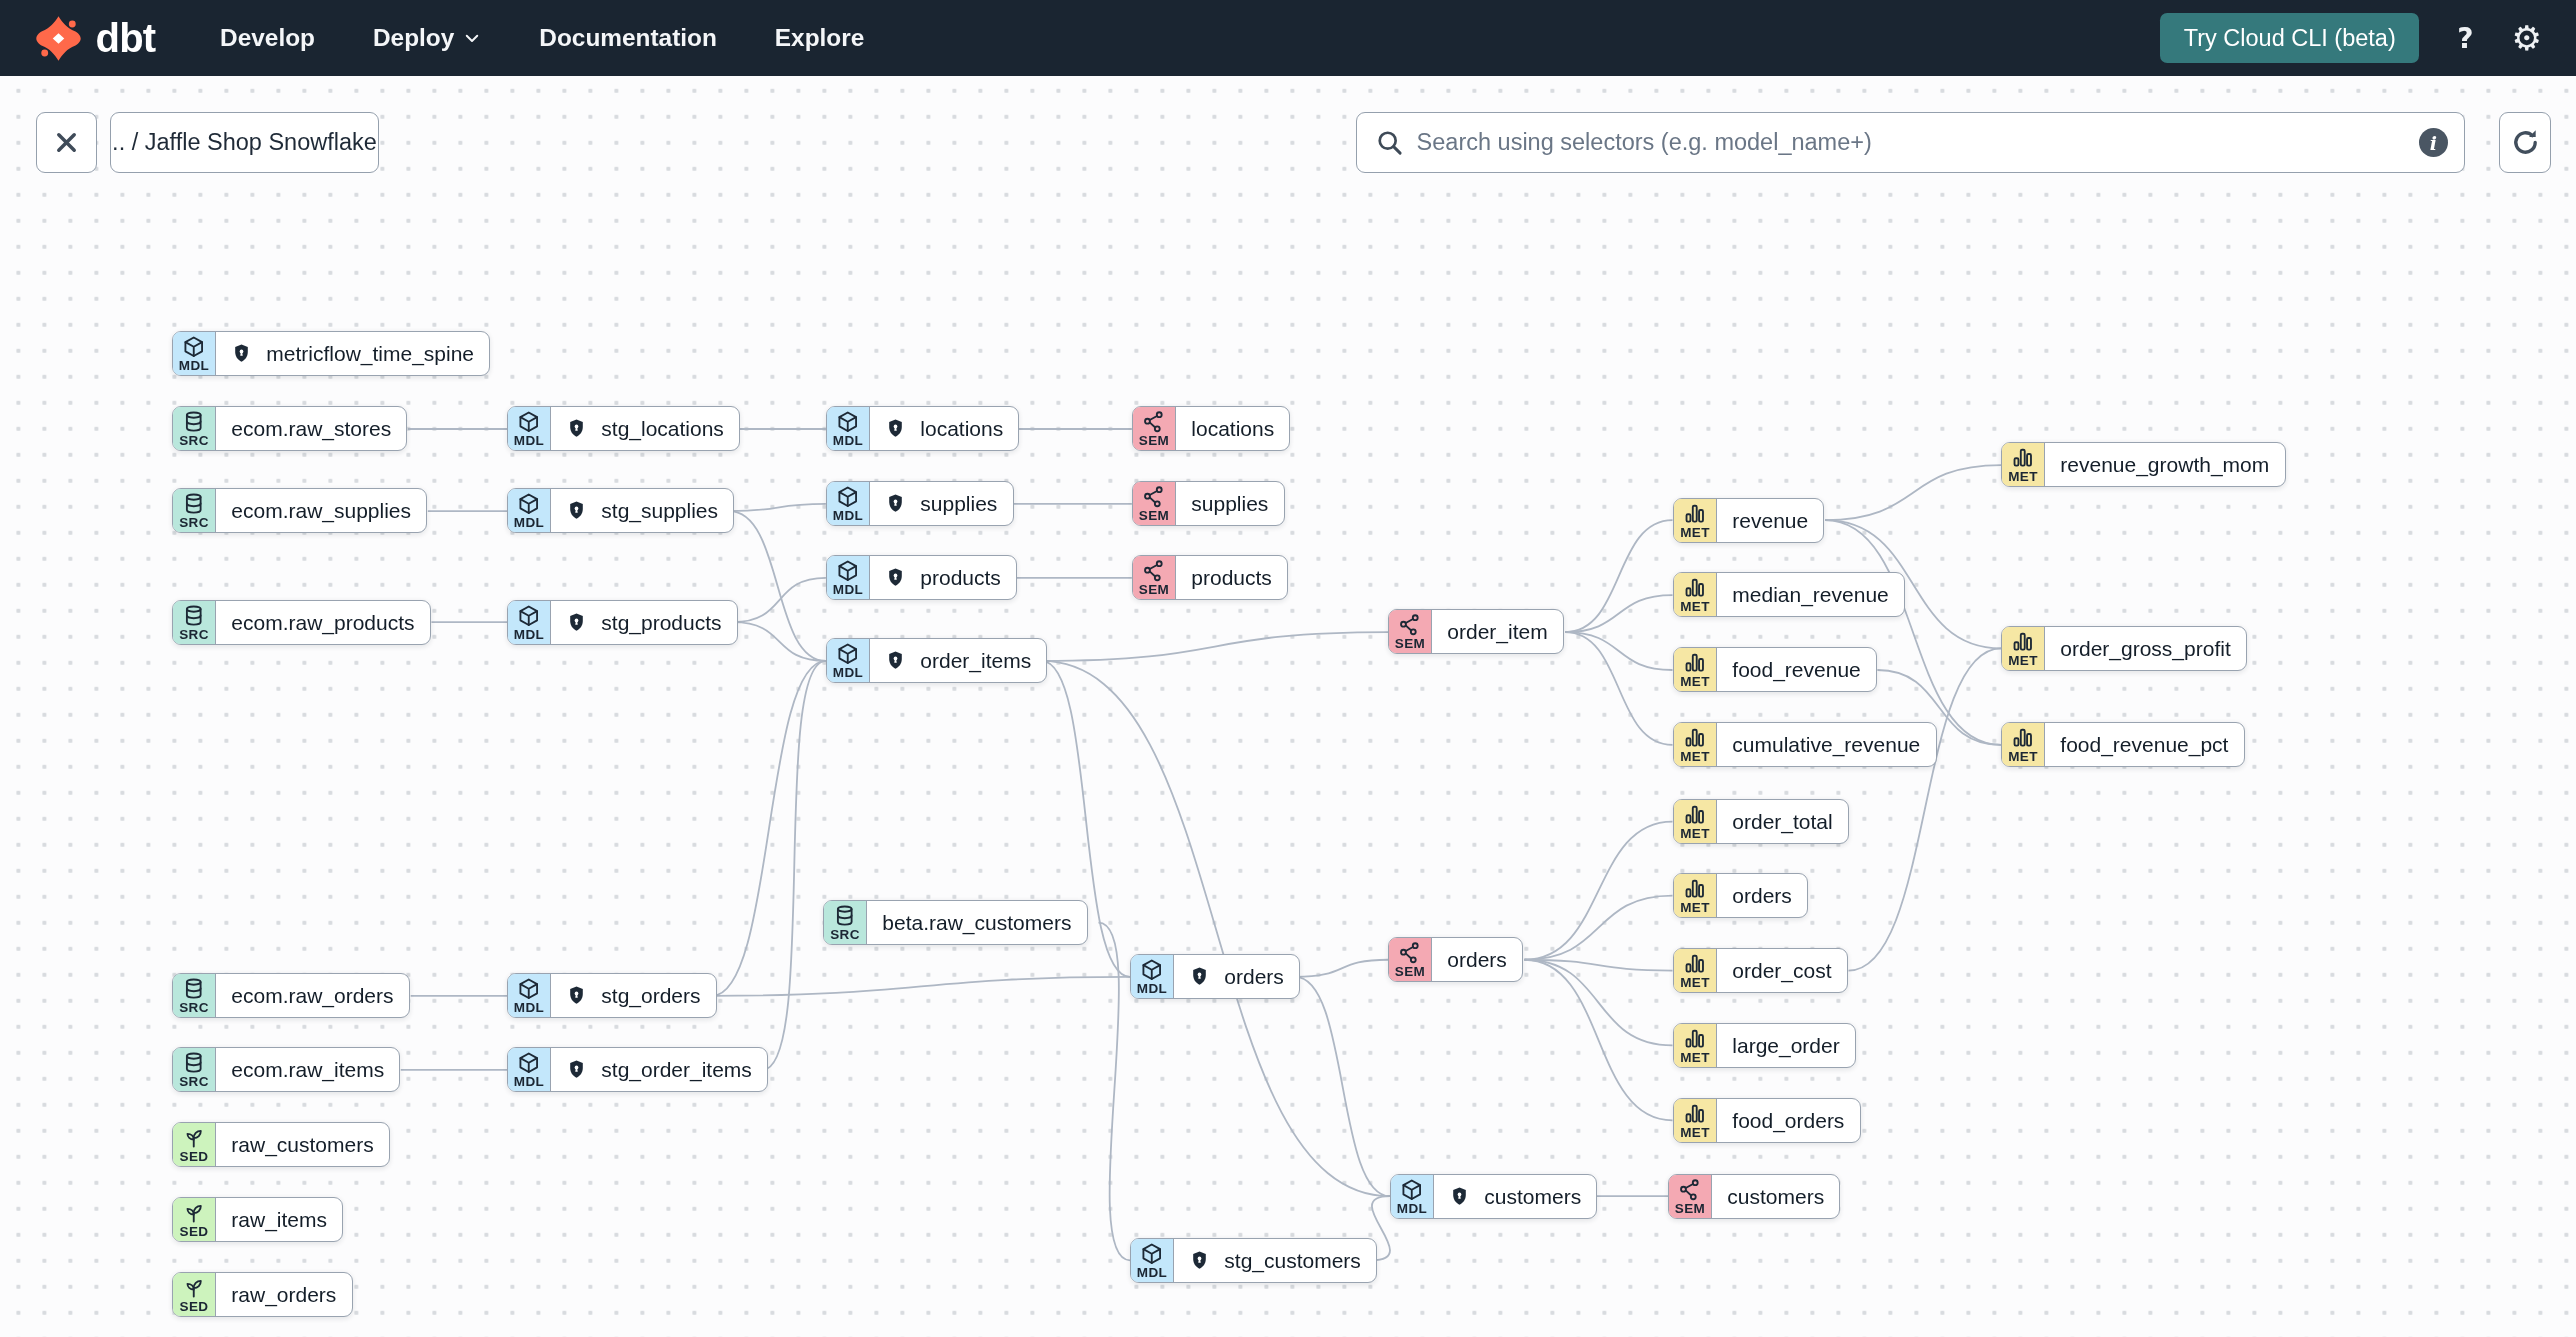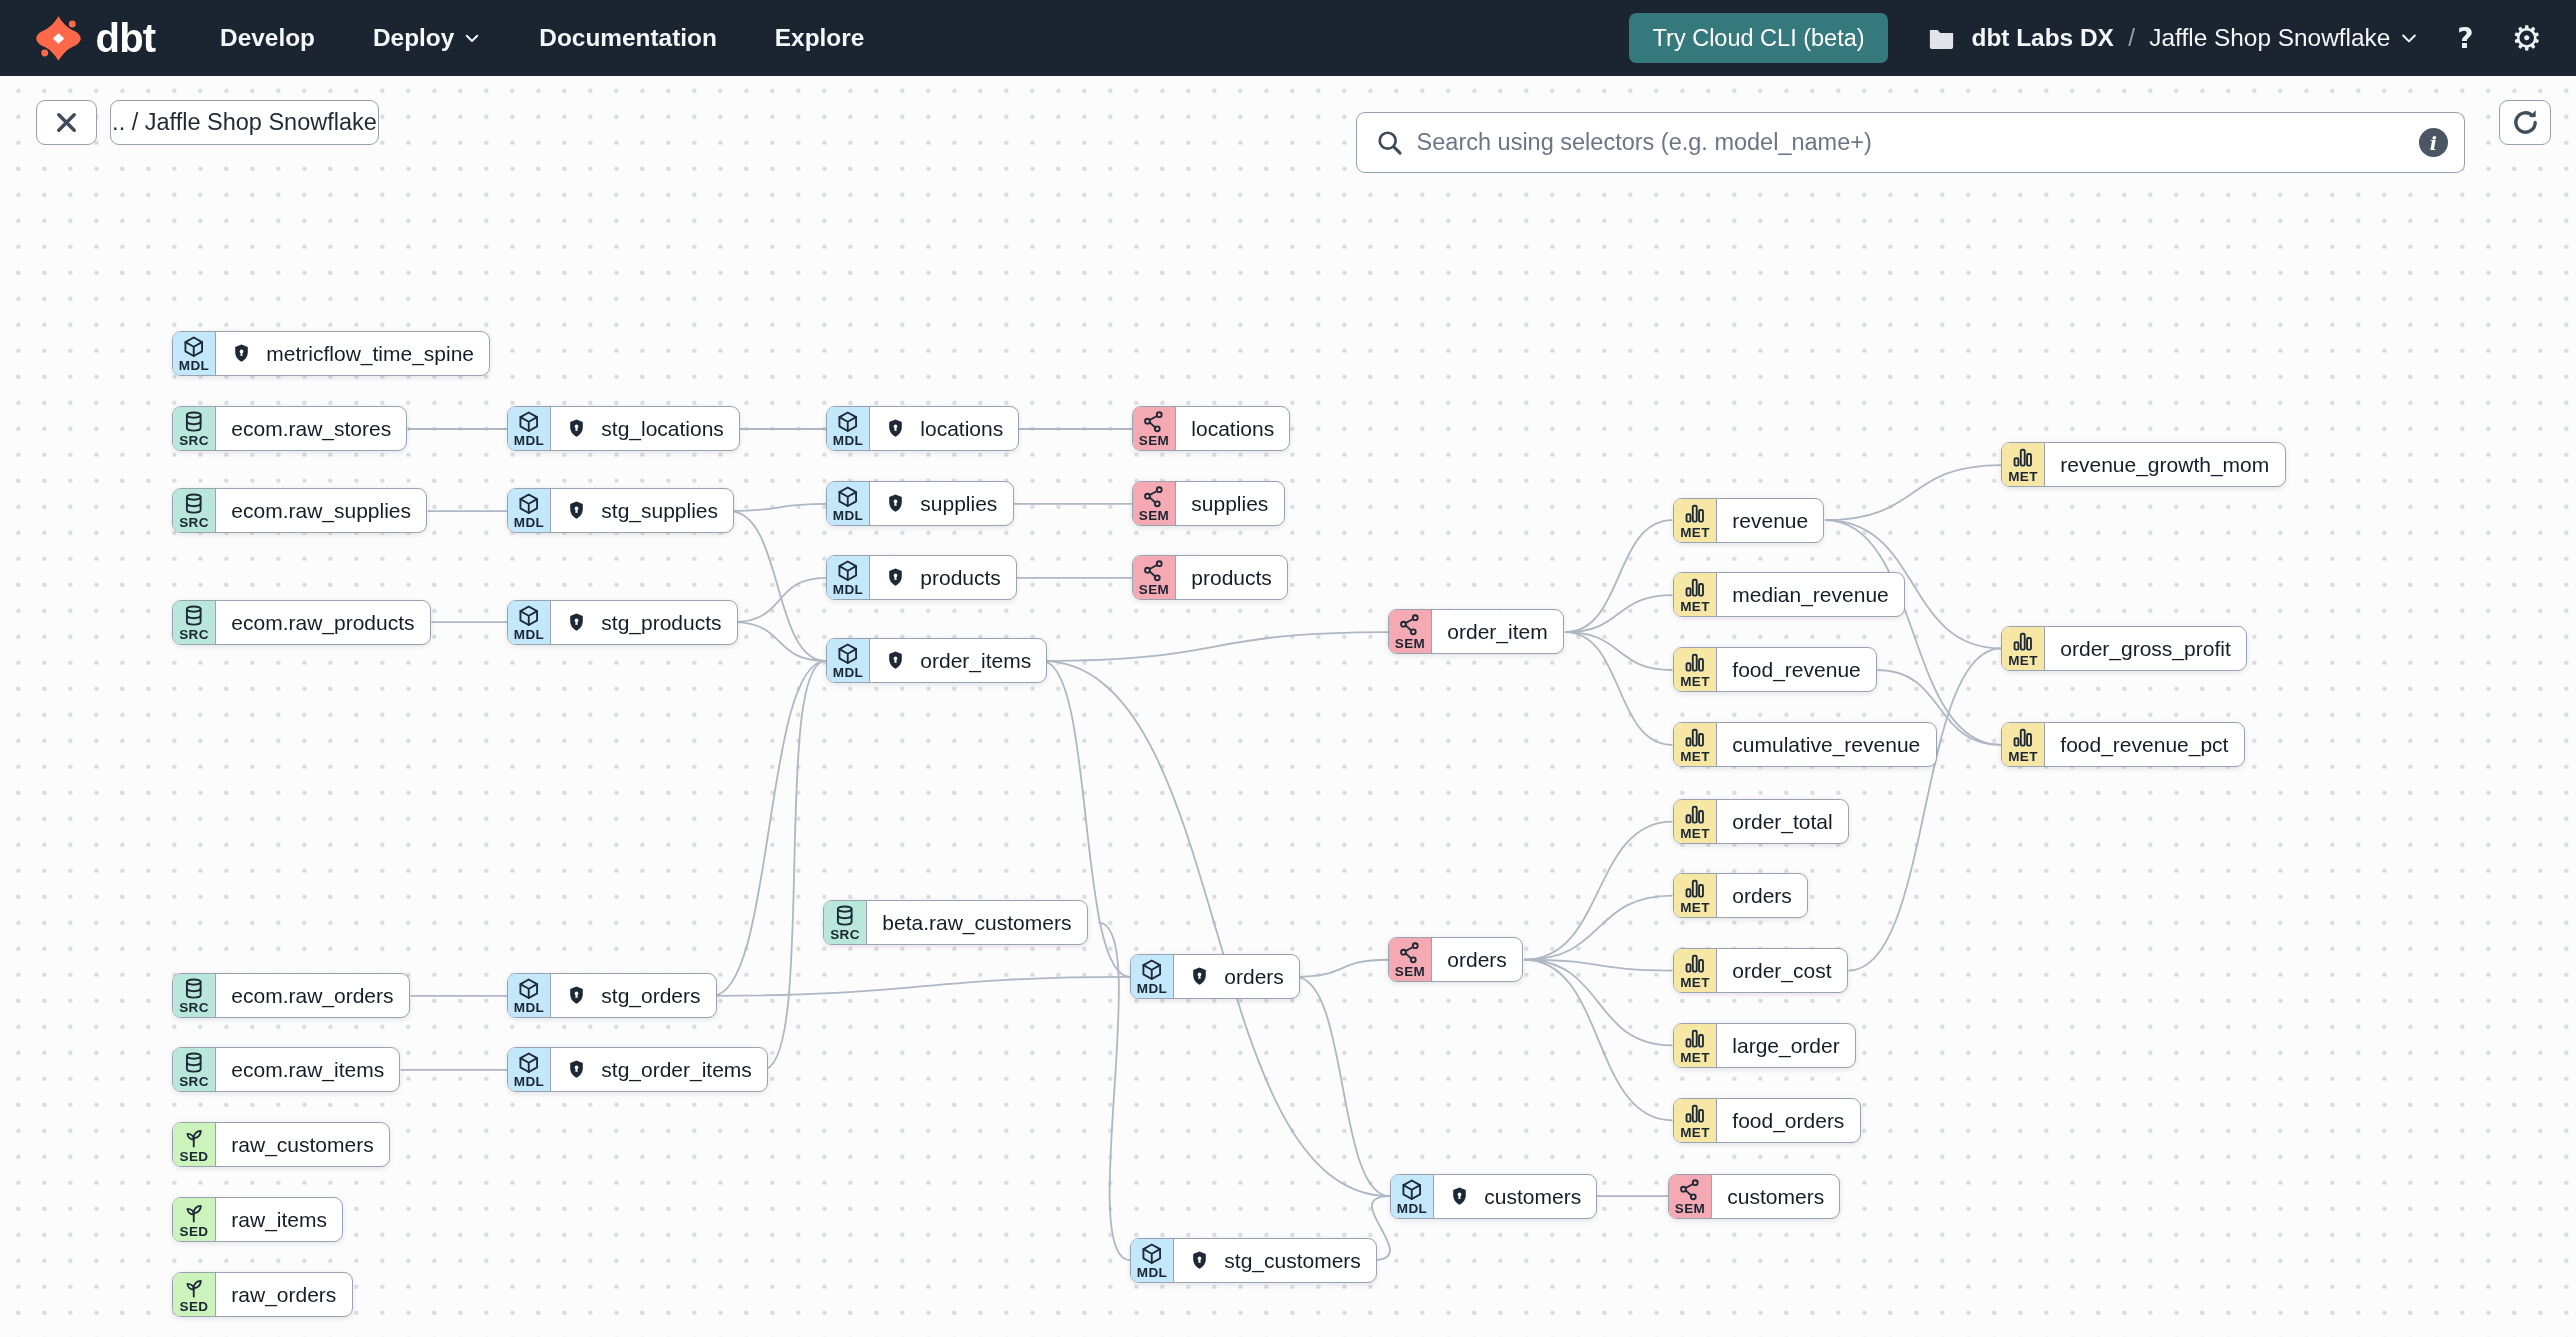--- a/index.html
+++ b/index.html
@@ -28,22 +28,22 @@
   .help-btn { font-size:28px; font-weight:bold; }
   .gear-btn { font-size:34px; line-height:1; }
 
   
   .canvas { position:relative; width:2576px; height:1262px;
             background-color:#fcfcfd;
             background-image:radial-gradient(circle, #d8dbdf 2px, transparent 2.5px);
             background-size:26px 26px; background-position:5.4px 1.8px; }
 
   
-  .fbtn { position:absolute; top:24px; background:#fff; border:1.8px solid #95a0ad;
-          border-radius:9px; height:45px; display:flex; align-items:center;
+  .fbtn { position:absolute; top:36px; background:#fff; border:1.8px solid #95a0ad;
+          border-radius:9px; height:61px; display:flex; align-items:center;
           justify-content:center; cursor:pointer; }
   .close-btn { left:36px; width:61px; }
   .crumb-btn { left:110px; width:269px; font-size:23.5px; color:#1f2a37; }
   .searchbox { position:absolute; top:36px; left:1356px; width:1109px; height:61px;
                background:#fff; border:1.8px solid #95a0ad; border-radius:9px;
                display:flex; align-items:center; padding:0 16.2px 0 18px; gap:12.6px; }
   .searchbox input { flex:1; border:none; outline:none; font-size:23.5px; color:#7f1d1d;
                      font-family:"Liberation Sans", sans-serif; background:transparent; }
   .searchbox input::placeholder { color:#6a7686; }
   .info-chip { width:29px; height:29px; border-radius:50%; background:#4a5663; color:#fff;
@@ -94,33 +94,20 @@
     </span>
     <span class="nav-link">
         <span>Documentation</span>
       </span>
     <span class="nav-link">
         <span>Explore</span>
       </span>
   </nav>
   <div class="nav-right">
     <button class="cta-btn">Try Cloud CLI (beta)</button>
-    <div class="account">
-      <svg width="31" height="31" viewBox="0 0 24 24">
-        <path d="M3 5.5h6l2 2.2h10v10.8a1.6 1.6 0 0 1-1.6 1.6H4.6A1.6 1.6 0 0 1 3 18.5z" fill="#e1e5ea"></path>
-      </svg>
-      <span class="acct-name">dbt Labs DX</span>
-      <span class="sep">/</span>
-      <span class="proj">
-        <span>Jaffle Shop Snowflake</span>
-        <svg width="20" height="20" viewBox="0 0 24 24">
-            <polyline points="5,9 12,16 19,9" fill="none" stroke="#f4f6f8" stroke-width="2.4" stroke-linecap="round" stroke-linejoin="round"></polyline>
-          </svg>
-      </span>
-    </div>
     <button class="icon-btn help-btn">?</button>
     <button class="icon-btn gear-btn">⚙</button>
   </div>
 </header>
 
 <main class="canvas">
   <svg id="edges" width="2576" height="1262" viewBox="0 0 2854 1398">
       <path d="M452 391 C512.5 391 501.5 391 562 391" fill="none" stroke="#aeb7c4" stroke-width="2"></path>
       <path d="M474 482 C534 482 502 482 562 482" fill="none" stroke="#aeb7c4" stroke-width="2"></path>
       <path d="M478 605 C538 605 502 605 562 605" fill="none" stroke="#aeb7c4" stroke-width="2"></path>

